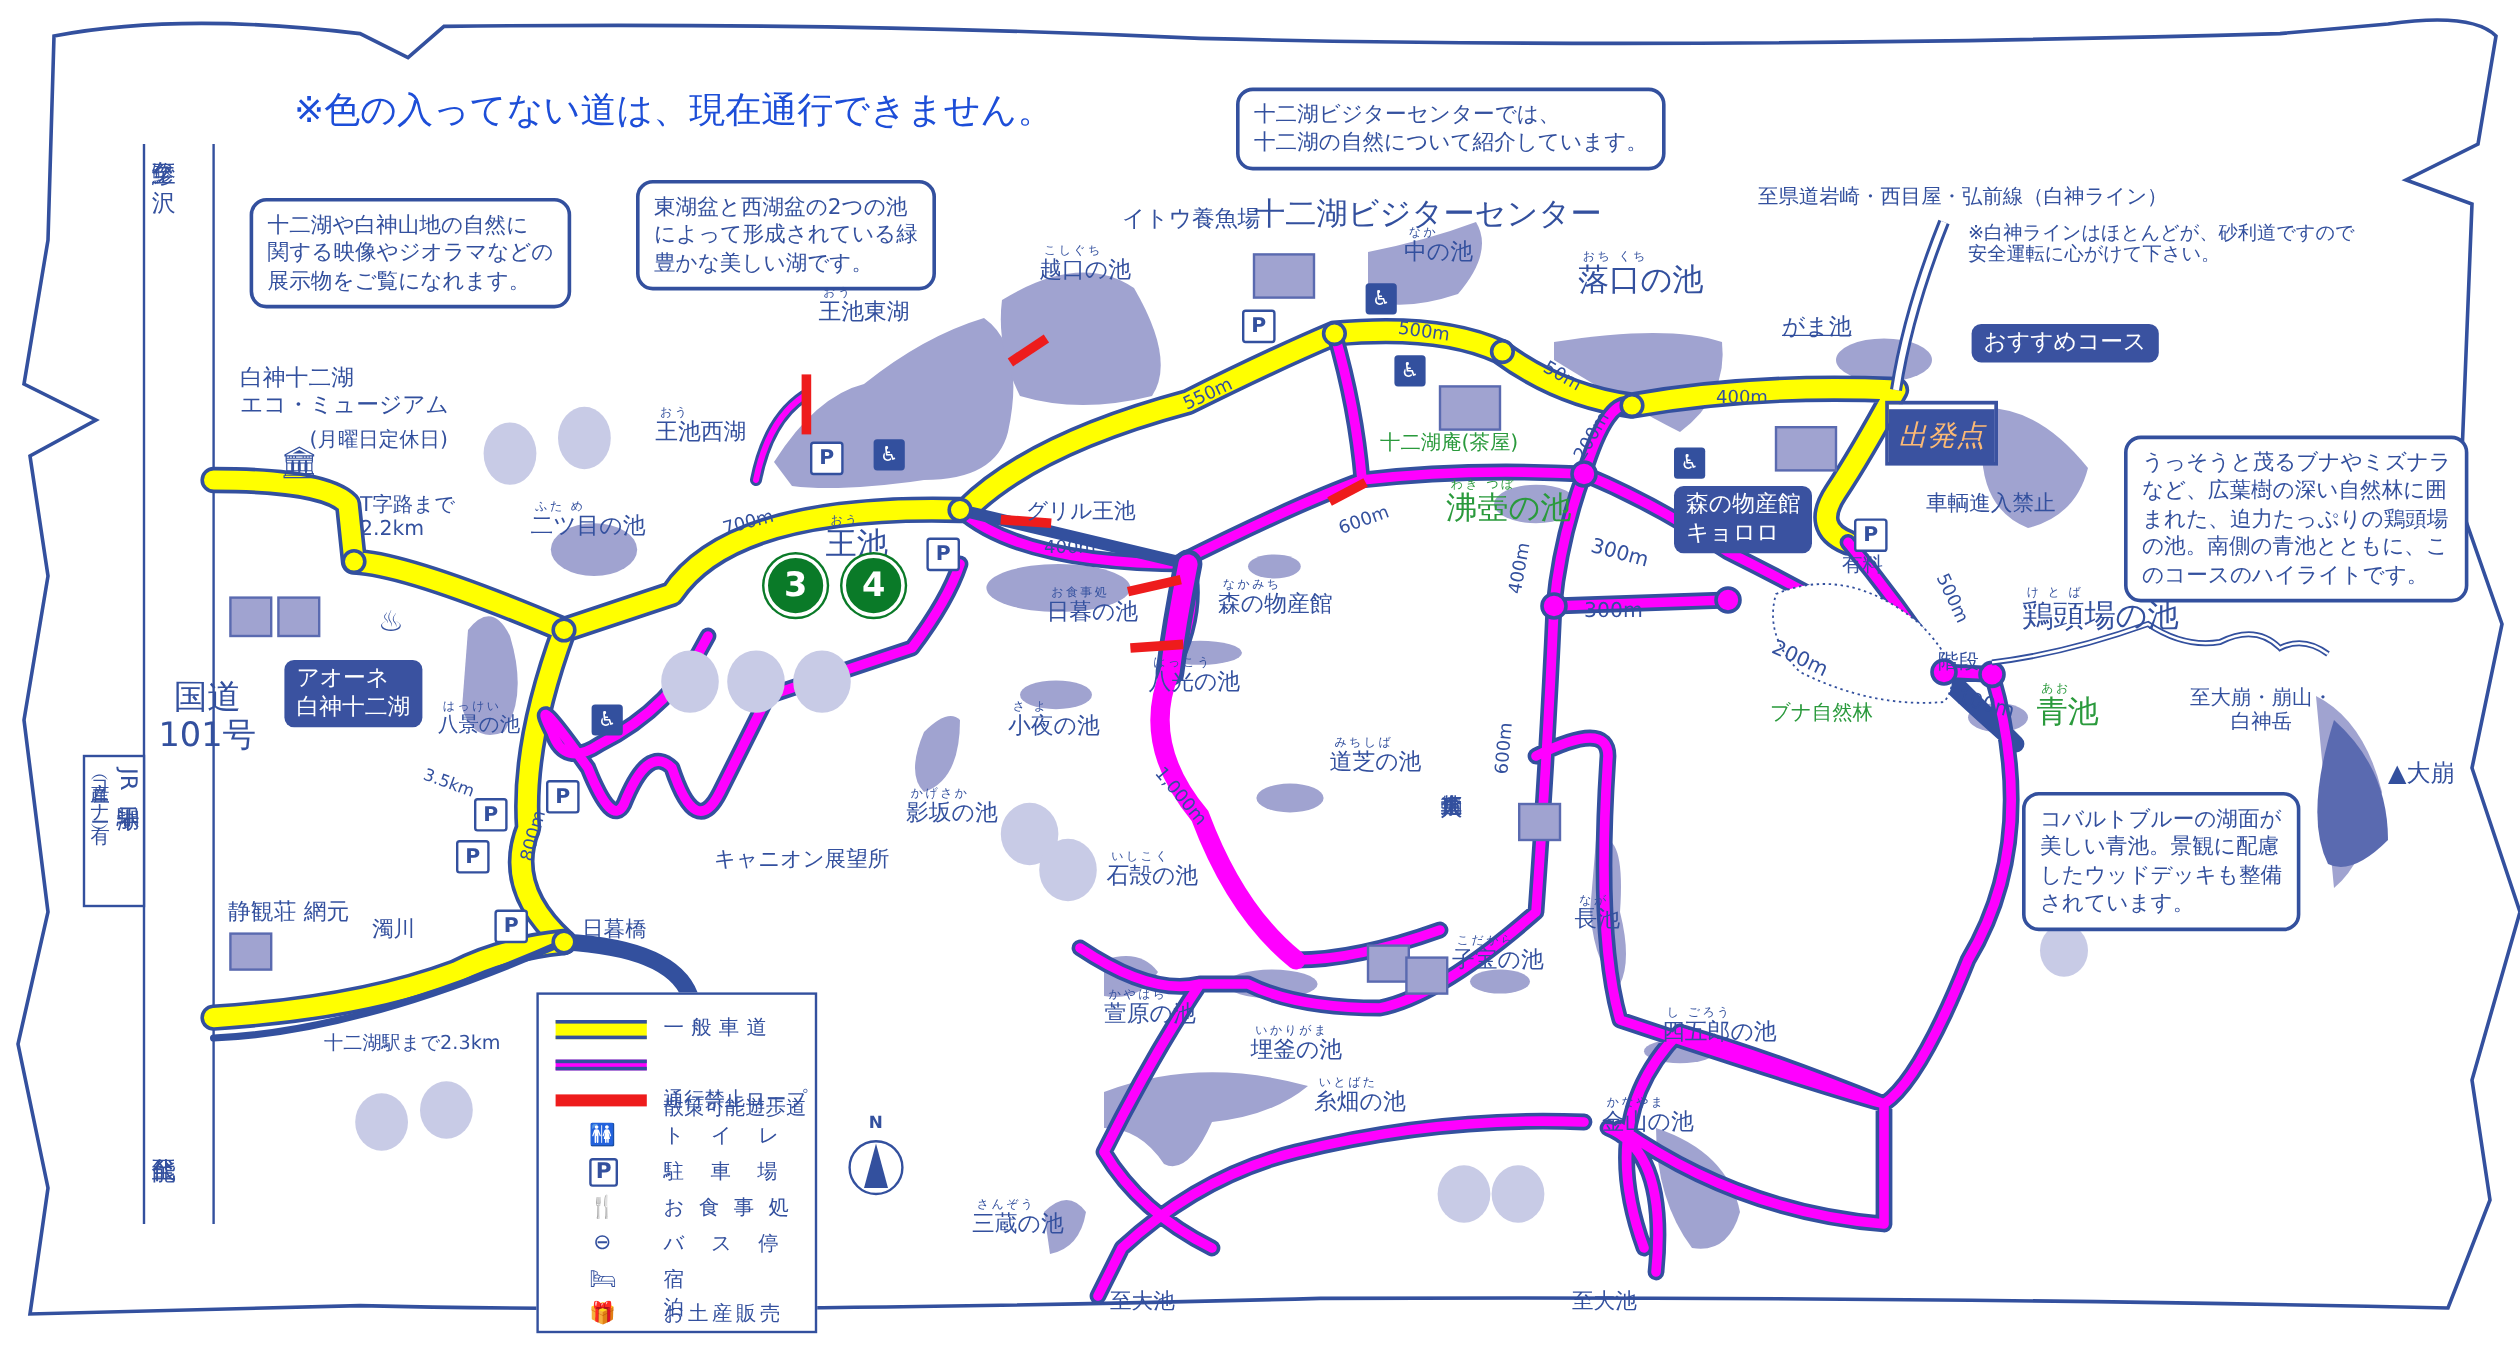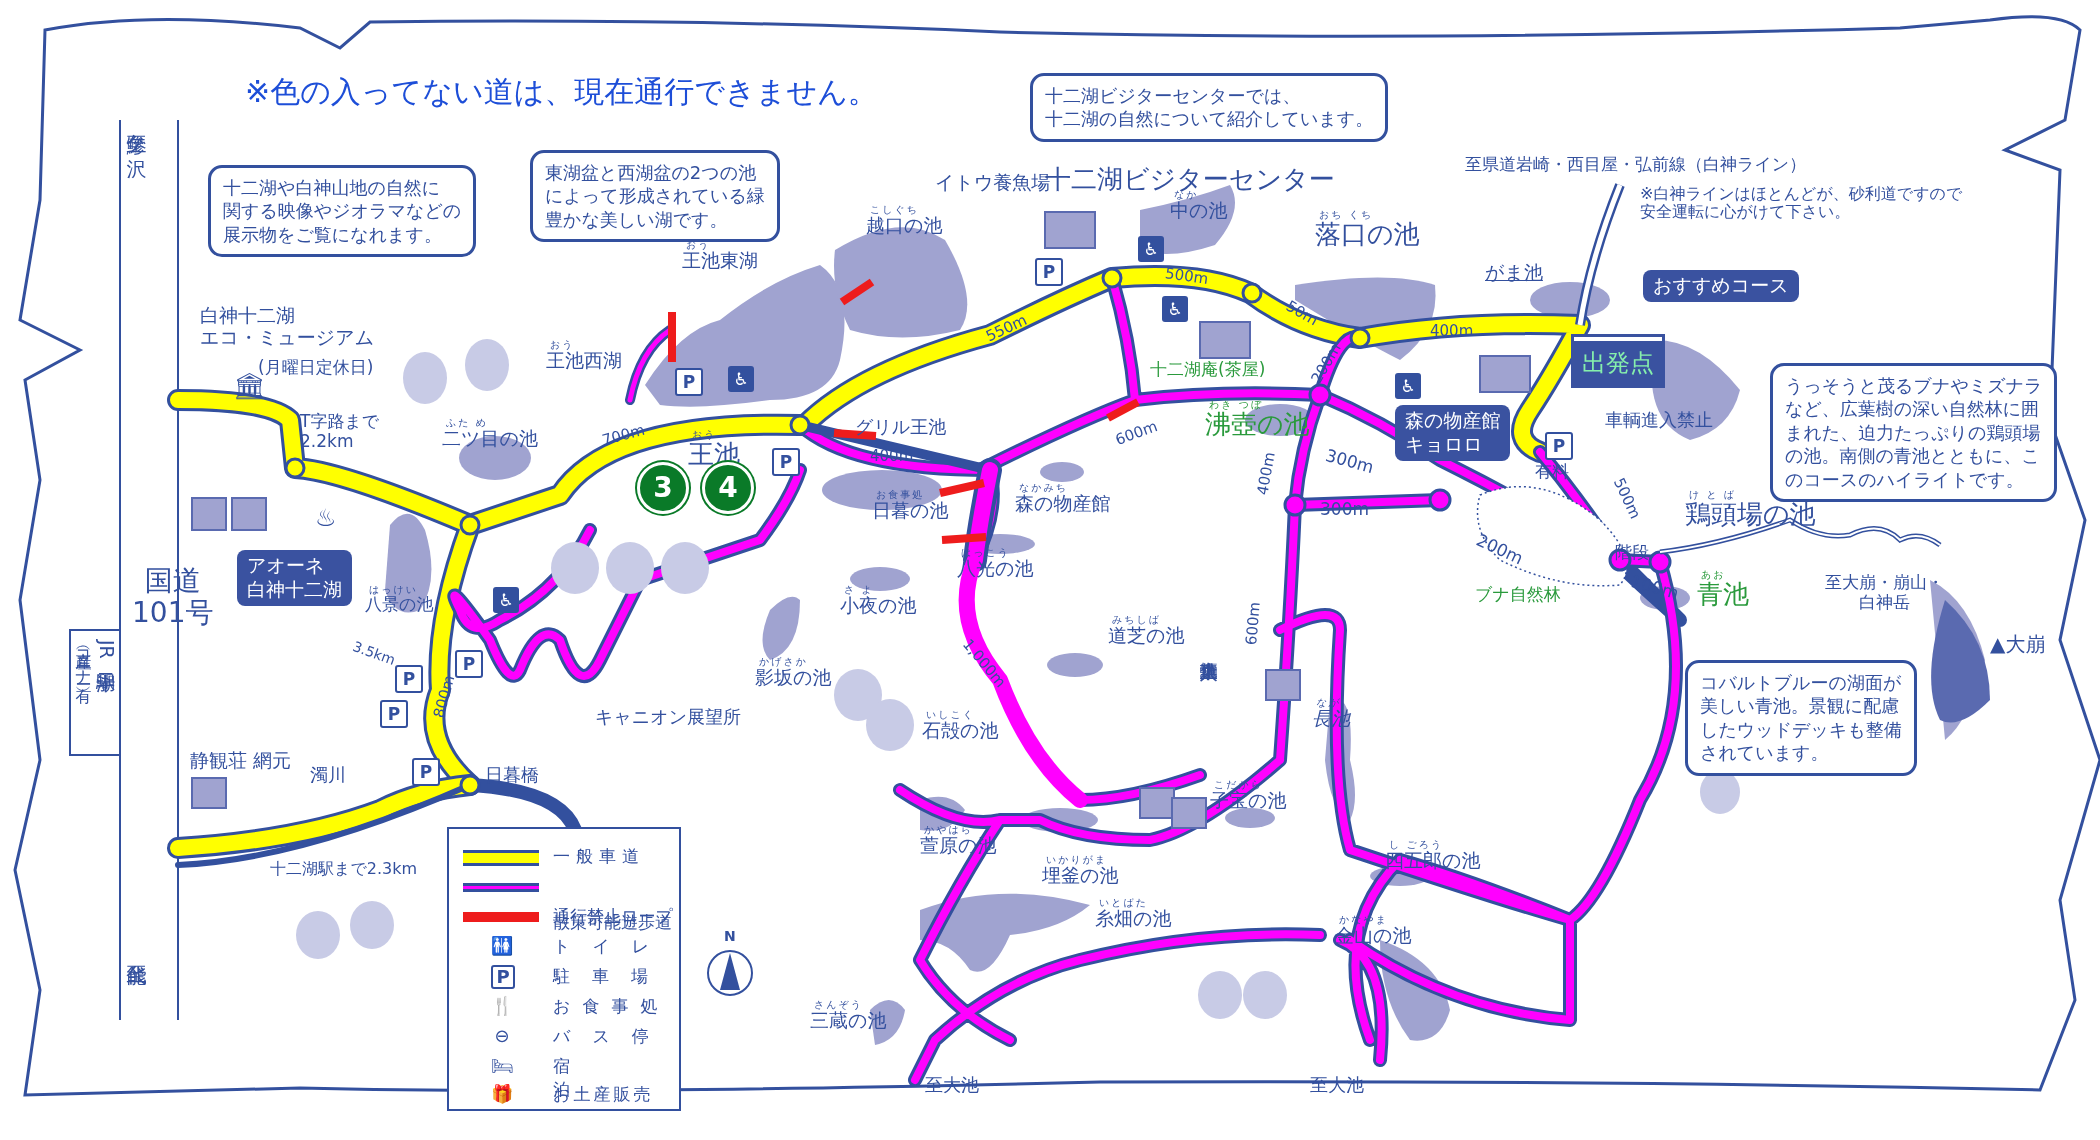--- a/index.html
+++ b/index.html
@@ -12,21 +12,21 @@
   .ruby{display:block;font-size:10px;letter-spacing:2px;margin-left:4px;line-height:1;}
   .callout{position:absolute;background:#fff;border:3px solid #33509e;border-radius:14px;padding:8px 12px;font-size:18px;line-height:1.3;color:#33509e;white-space:pre-line;}
   .dark-tag{position:absolute;background:#3a52a0;color:#fff;border-radius:8px;padding:4px 10px;font-size:19px;line-height:1.25;white-space:pre-line;}
   .title-note{position:absolute;left:245px;top:72px;font-size:30px;color:#1d4ed8;}
   .legend{position:absolute;left:447px;top:827px;width:230px;height:280px;border:2px solid #33509e;background:#fff;}
   .legend-row{position:absolute;left:0;width:230px;height:28px;}
   .legend-swatch{position:absolute;left:14px;top:7px;width:76px;height:16px;}
   .legend-label{position:absolute;left:104px;top:2px;font-size:17px;letter-spacing:6px;color:#33509e;}
   .legend-icon{position:absolute;left:42px;top:2px;width:22px;height:22px;font-size:18px;text-align:center;color:#33509e;}
   .badge{position:absolute;width:46px;height:46px;border-radius:50%;background:#0a7a28;border:3px solid #fff;box-shadow:0 0 0 2px #0a7a28;color:#fff;font-size:28px;font-weight:bold;text-align:center;line-height:46px;}
-  .sign-start{position:absolute;left:1574px;top:337px;width:88px;height:44px;background:#3a52a0;color:#86efac;font-size:24px;text-align:center;line-height:44px;border-top:4px solid #fff;outline:3px solid #3a52a0;}
+  .sign-start{position:absolute;left:1574px;top:337px;width:88px;height:44px;background:#3a52a0;color:#fdba74;font-size:24px;text-align:center;line-height:44px;border-top:4px solid #fff;outline:3px solid #3a52a0;font-style:italic;}
   .icon-box{position:absolute;width:24px;height:24px;border:2px solid #33509e;border-radius:3px;background:#fff;color:#33509e;font-size:17px;font-weight:bold;text-align:center;line-height:24px;}
   .icon-fill{position:absolute;width:26px;height:26px;border-radius:3px;background:#33509e;color:#fff;font-size:17px;text-align:center;line-height:26px;}
 </style>
 </head>
 <body>
 
 <svg id="map" viewBox="0 0 2100 1140" xmlns="http://www.w3.org/2000/svg">
 
   <path d="M45,30 Q150,10 300,28 L340,48 L370,22 Q700,18 1000,32 Q1400,42 1900,28 L1990,20 Q2060,10 2080,30 L2065,120 L2005,150 L2060,170 L2050,420 L2085,520 L2060,640 L2100,760 L2060,900 L2075,1000 L2040,1090 Q1600,1080 1100,1082 Q600,1095 300,1088 L25,1095 L40,990 L15,870 L40,760 L20,600 L40,480 L25,380 L80,350 L20,320 L40,200 Z" fill="#fff" stroke="#33509e" stroke-width="3"></path>
 
@@ -222,21 +222,21 @@
 <div class="lbl" style="left:872px;top:490px;"><span class="ruby">お食事処</span><span>日暮の池</span></div>
 <div class="lbl" style="left:1015px;top:483px;"><span class="ruby">なかみち</span><span>森の物産館</span></div>
 <div class="lbl" style="left:957px;top:548px;"><span class="ruby">はっこう</span><span>八光の池</span></div>
 <div class="lbl" style="left:840px;top:585px;"><span class="ruby">さ よ</span><span>小夜の池</span></div>
 <div class="lbl" style="left:755px;top:657px;"><span class="ruby">かげさか</span><span>影坂の池</span></div>
 <div class="lbl big green" style="left:1205px;top:400px;"><span class="ruby">わき つぼ</span><span>沸壺の池</span></div>
 <div class="lbl big" style="left:1685px;top:490px;"><span class="ruby">け と ば</span><span>鶏頭場の池</span></div>
 <div class="lbl big green" style="left:1697px;top:570px;"><span class="ruby">あお</span><span>青池</span></div>
 <div class="lbl" style="left:1108px;top:615px;"><span class="ruby">みちしば</span><span>道芝の池</span></div>
 <div class="lbl" style="left:922px;top:710px;"><span class="ruby">いしこく</span><span>石殻の池</span></div>
-<div class="lbl" style="left:1312px;top:698px;font-style:italic;"><span class="ruby">なが</span><span>長池</span></div>
+<div class="lbl" style="left:1312px;top:746px;"><span class="ruby">なが</span><span>長池</span></div>
 <div class="lbl" style="left:1210px;top:780px;"><span class="ruby">こだから</span><span>子宝の池</span></div>
 <div class="lbl" style="left:920px;top:825px;"><span class="ruby">かやはら</span><span>萱原の池</span></div>
 <div class="lbl" style="left:1042px;top:855px;"><span class="ruby">いかりがま</span><span>埋釜の池</span></div>
 <div class="lbl" style="left:1385px;top:840px;"><span class="ruby">し ごろう</span><span>四五郎の池</span></div>
 <div class="lbl" style="left:1095px;top:898px;"><span class="ruby">いとばた</span><span>糸畑の池</span></div>
 <div class="lbl" style="left:1335px;top:915px;"><span class="ruby">かなやま</span><span>金山の池</span></div>
 <div class="lbl" style="left:810px;top:1000px;"><span class="ruby">さんぞう</span><span>三蔵の池</span></div>
 
 <div class="lbl" style="left:602px;top:427px;font-size:15px;transform:rotate(-15deg);">700m</div>
 <div class="lbl" style="left:985px;top:320px;font-size:15px;transform:rotate(-25deg);">550m</div>

